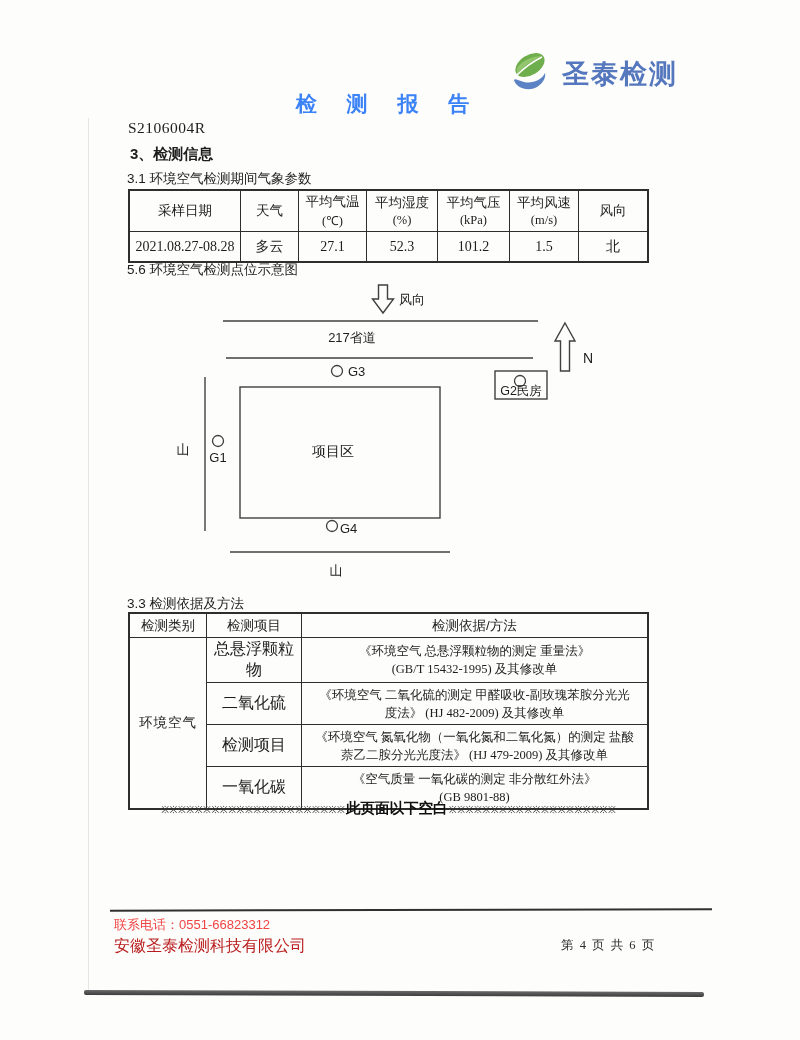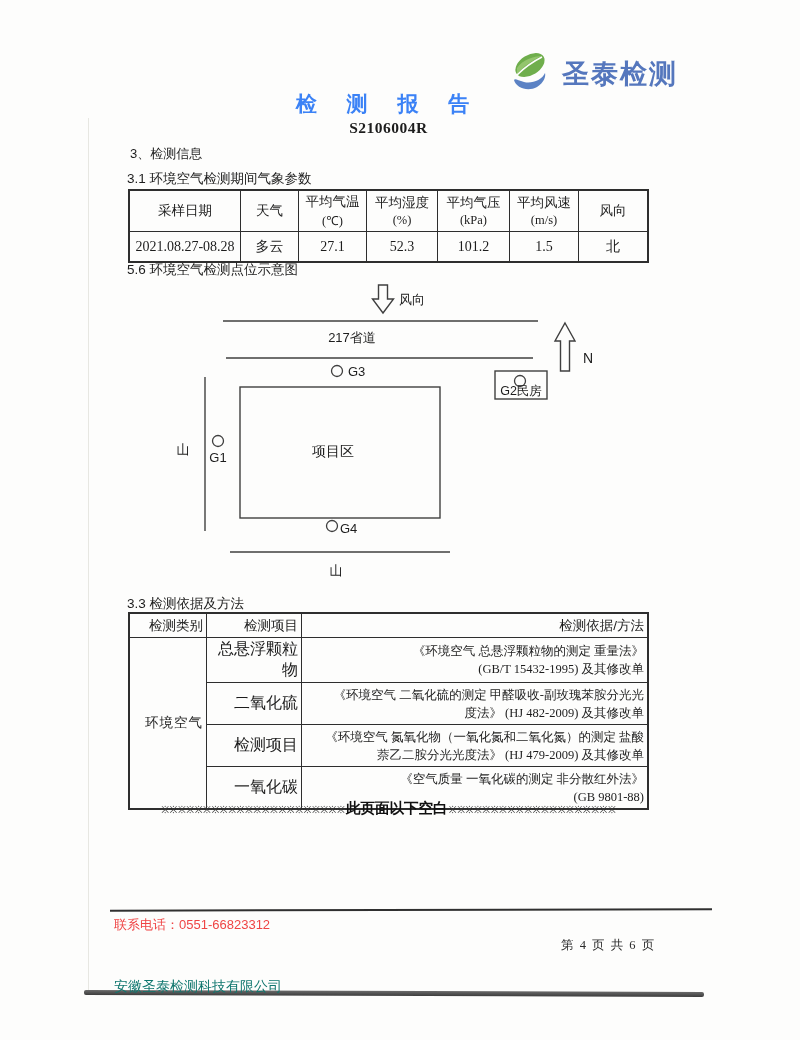--- a/index.html
+++ b/index.html
@@ -16,51 +16,51 @@
   .edge-bottom{left:84px;top:991px;width:620px;height:5px;
     background:linear-gradient(#6a6a6a,#3c3c3c);transform:rotate(0.18deg);border-radius:2px;}
 
   
   .logo{left:504px;top:46px;display:flex;align-items:center;gap:6px;}
   .logo-text{font-size:27px;font-weight:bold;color:#5577bd;letter-spacing:2px;}
 
   
   .title{left:128px;top:90px;width:521px;text-align:center;
     font-size:21px;font-weight:bold;letter-spacing:12px;color:#3b82f6;}
-  .report-no{left:128px;top:119px;width:521px;text-align:center;
-    font-size:15.5px;font-weight:bold;letter-spacing:.5px;}
-  .sec-head{left:130px;top:145px;font-size:13px;font-weight:normal;}
+  .report-no{left:128px;top:119px;width:521px;text-align:left;
+    font-size:15.5px;font-weight:normal;letter-spacing:.5px;}
+  .sec-head{left:130px;top:145px;font-size:15px;font-weight:bold;}
   .caption{left:127px;font-size:13.5px;}
 
   
   table{border-collapse:collapse;table-layout:fixed;background:transparent;}
   .t1{left:128px;top:189px;width:521px;}
   .t1 th,.t1 td{border:1px solid #2e2e2e;text-align:center;vertical-align:middle;padding:1px 2px;}
   .t1{border:2px solid #2e2e2e;}
   .t1 th{height:38px;font-size:13.5px;font-weight:normal;}
   .t1 td{height:27px;font-size:14px;}
   .t1 .unit{font-size:12.5px;margin-top:1px;}
 
   .t2{left:128px;top:612px;width:521px;border:2px solid #2e2e2e;}
-  .t2 th,.t2 td{border:1px solid #2e2e2e;text-align:right;vertical-align:middle;padding:1px 3px;}
+  .t2 th,.t2 td{border:1px solid #2e2e2e;text-align:center;vertical-align:middle;padding:1px 3px;}
   .t2 th{height:21px;font-size:13.5px;font-weight:normal;}
   .t2 .item-cell{font-size:16px;height:39px;}
   .t2 .cat-cell{font-size:13.5px;letter-spacing:1px;}
   .t2 .method{font-size:12.5px;line-height:1.44;}
 
   
   .blank-note{left:128px;top:799px;width:521px;display:flex;align-items:center;
     justify-content:center;white-space:nowrap;overflow:hidden;}
   .blank-note .stars{font-size:10px;color:#3a3a3a;letter-spacing:0;}
   .blank-note .bn-text{font-size:14.5px;font-weight:bold;color:#111;padding:0 1px;}
 
   
   .footer-rule{left:110px;top:909px;width:602px;height:2px;background:#303030;transform:rotate(-0.12deg);}
   .footer-phone{left:114px;top:916px;font-size:13px;color:#ef4444;}
-  .footer-company{left:114px;top:978px;font-size:14px;color:#0f766e;}
+  .footer-company{left:114px;top:936px;font-size:16px;color:#b91c1c;}
   .footer-page{left:561px;top:937px;font-size:12.5px;letter-spacing:1.5px;color:#2a2a2a;text-align:right;}
 
   
   .diagram{left:128px;top:279px;width:521px;height:300px;}
   .diagram svg{display:block;}
   .dg-line{stroke:#3f3f3f;stroke-width:1.4;fill:none;}
   .dg-shape{stroke:#3f3f3f;stroke-width:1.4;fill:#fdfdfc;}
   .dg-circle{stroke:#3f3f3f;stroke-width:1.3;fill:#fdfdfc;}
   .dg-text{fill:#1d1d1d;font-size:13px;font-family:"Liberation Sans",sans-serif;}
 </style>

